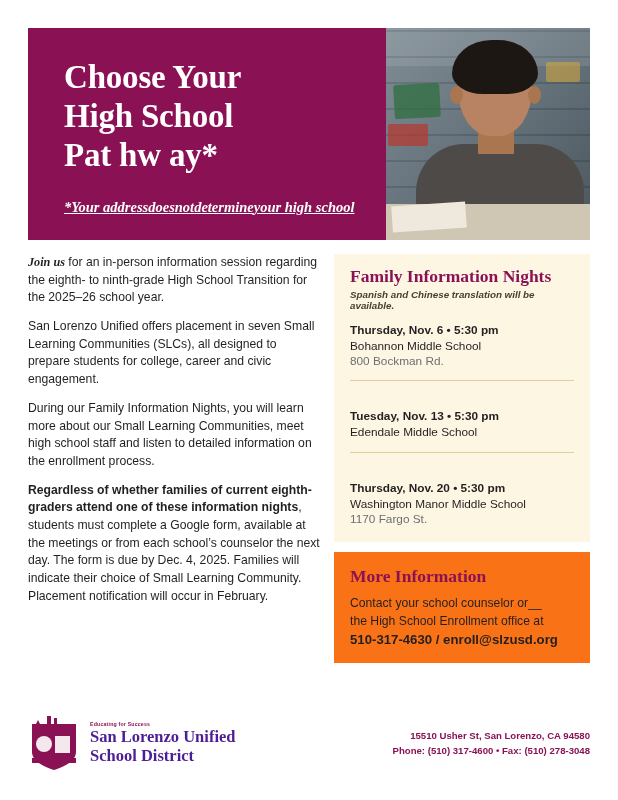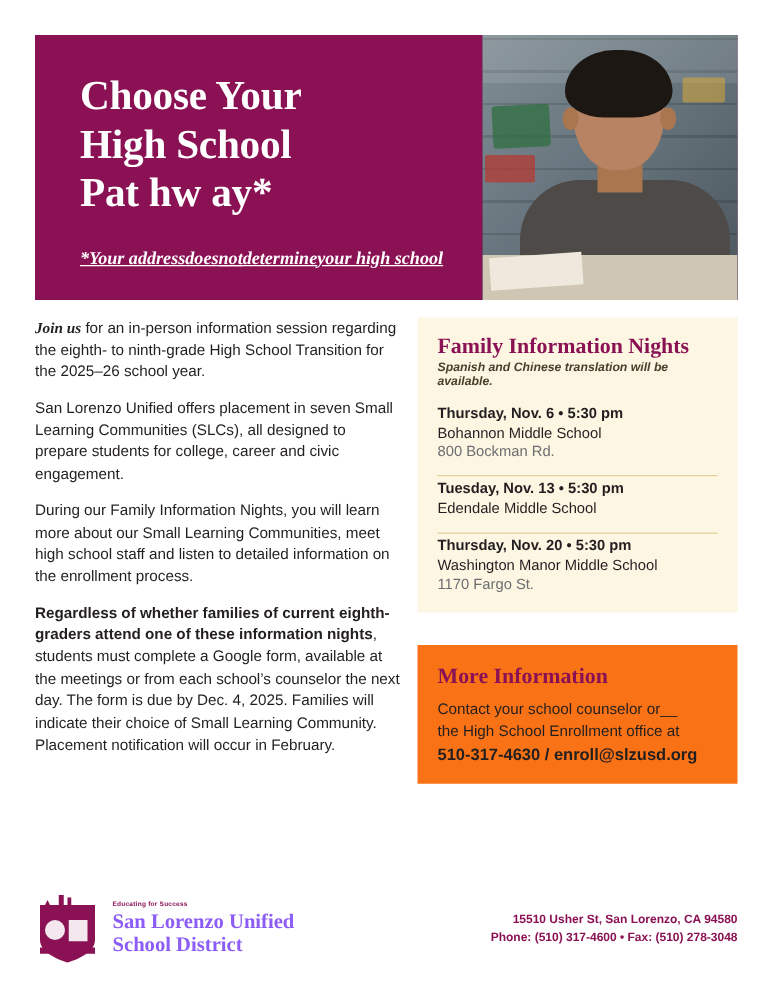--- a/index.html
+++ b/index.html
@@ -122,21 +122,21 @@
     color: #231f20;
   }
   .col-left p { margin: 0 0 11px 0; }
   .col-left .lead-em { font-weight: bold; font-style: italic; font-family: Liberation Serif, serif; }
   .col-left .bold { font-weight: bold; }
 
   .col-right {
     flex: 1 1 auto;
     display: flex;
     flex-direction: column;
-    gap: 16px;
+    gap: 0;
   }
   .panel-nights {
     background: #fdf6e3;
     padding: 12px 16px 14px 16px;
     box-sizing: border-box;
   }
   .panel-title {
     font-family: "Liberation Serif", serif;
     font-weight: bold;
     font-size: 17.5px;
@@ -146,21 +146,21 @@
   .panel-note {
     font-size: 9.8px;
     font-style: italic;
     font-weight: bold;
     color: #4a3f2a;
     margin: 0 0 12px 0;
   }
   .night {
     padding: 0 0 12px 0;
     border-bottom: 1px solid #e3cf9b;
-    margin-bottom: 2px;
+    margin-bottom: 28px;
   }
   .night:last-child { border-bottom: none; margin-bottom: 0; padding-bottom: 2px; }
   .night-date {
     font-size: 11.8px;
     font-weight: bold;
     color: #231f20;
     margin: 0 0 2px 0;
   }
   .night-school {
     font-size: 11.8px;
@@ -211,21 +211,21 @@
   }
   .logo-wrap { display: flex; align-items: center; gap: 10px; }
   .crest {
     position: relative;
     width: 52px; height: 58px;
   }
   .crest svg { display: block; }
   .district-name {
     font-family: "Liberation Serif", serif;
     font-weight: bold;
-    color: #8b5cf6;
+    color: #4c1d95;
     font-size: 16.5px;
     line-height: 1.12;
   }
   .footer-right {
     text-align: right;
     color: #8a1254;
     font-size: 9.6px;
     font-weight: bold;
     line-height: 1.6;
   }

